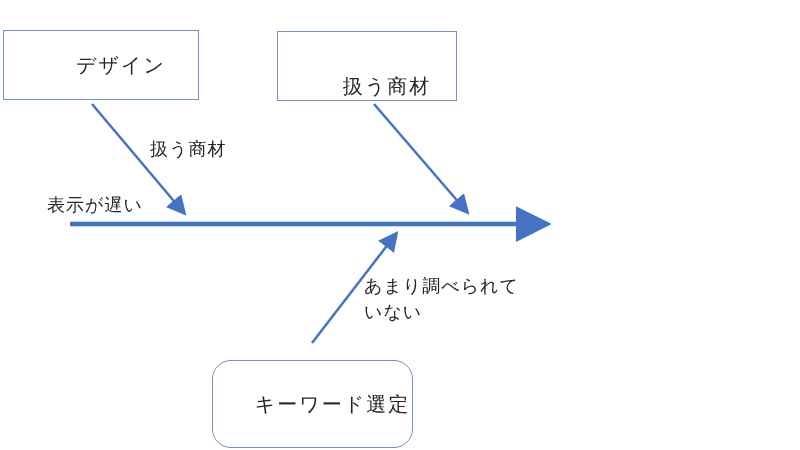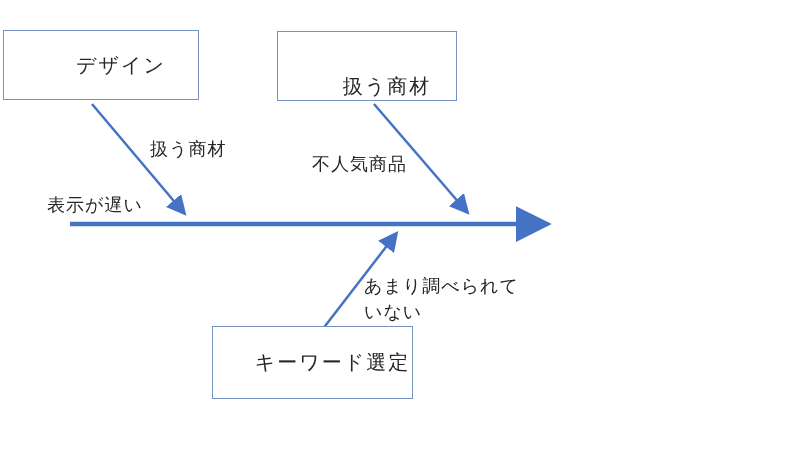--- a/index.html
+++ b/index.html
@@ -31,21 +31,21 @@
     justify-content: center;
     font-size: 20px;
     letter-spacing: 2px;
     color: #262626;
     box-sizing: border-box;
     padding-left: 40px;
   }
   .box-design   { left: 3px;   top: 30px;  width: 196px; height: 70px; }
   .box-products { left: 277px; top: 31px;  width: 180px; height: 70px; align-items: flex-end; }
   .box-effect   { left: 584px; top: 185px; width: 204px; height: 74px; }
-  .box-keyword  { left: 212px; top: 326px; width: 201px; height: 73px; }
+  .box-keyword  { left: 212px; top: 360px; width: 201px; height: 88px; border-radius: 19px; }
   .cause-label {
     position: absolute;
     font-size: 18px;
     letter-spacing: 1px;
     color: #262626;
     white-space: nowrap;
     line-height: 26px;
   }
   .lbl-hard-to-see  { left: 150px; top: 136px; }
   .lbl-slow-display { left: 47px;  top: 159px; margin-top: 33px; }
@@ -84,21 +84,20 @@
 
 
   <div class="cat-box box-keyword">
     <span>キーワード選定</span>
   </div>
 
   <div class="cause-label lbl-hard-to-see">扱う商材</div>
 
   <div class="cause-label lbl-slow-display">表示が遅い</div>
 
-  <div class="cause-label lbl-unpopular">不人気商品</div>
 
 
   <div class="cause-label lbl-not-researched">
     <div>あまり調べられて</div>
     <div>いない</div>
   </div>
 
 </div>
 
 </body></html>

